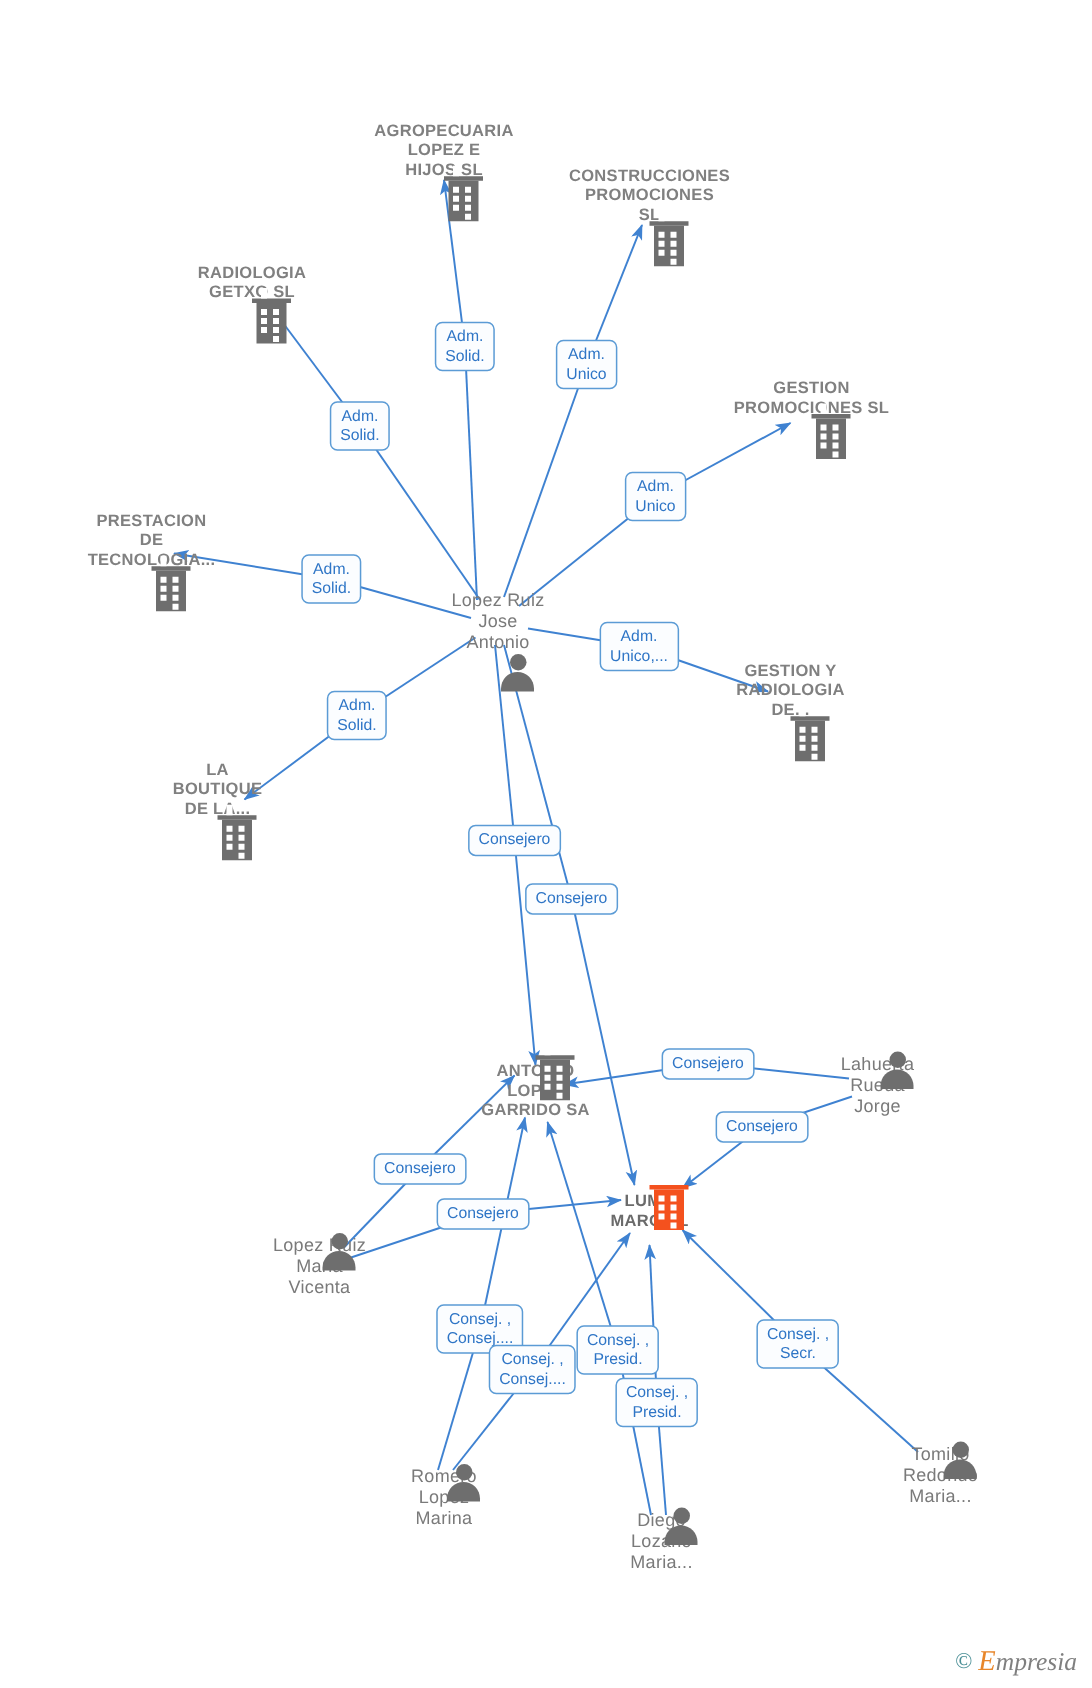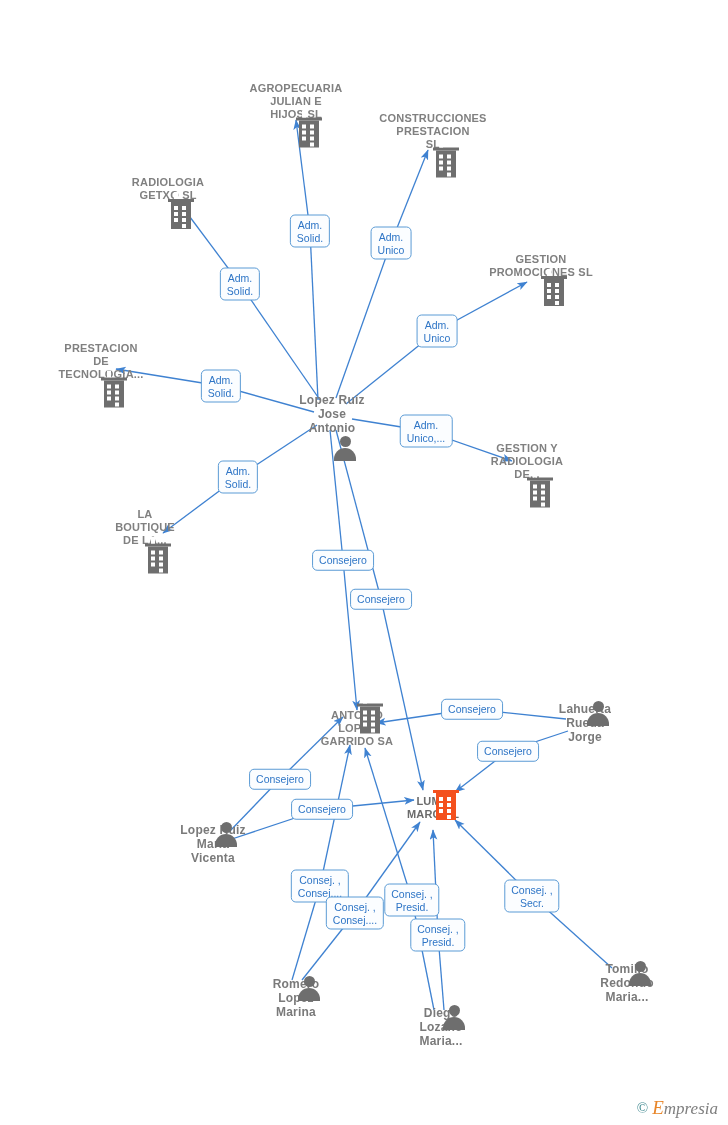--- a/index.html
+++ b/index.html
@@ -12,21 +12,21 @@
   svg#edges{position:absolute;left:0;top:0;width:728px;height:1125px;pointer-events:none;}
 
   
   .node{position:absolute;transform:translate(-50%,-50%);text-align:center;width:120px;}
   .node .glyph{display:block;margin:0 auto;}
   .node .caption{
     display:block;margin-top:2px;
     font-size:11px;line-height:13px;font-weight:bold;color:#808080;
     letter-spacing:.2px;white-space:pre-line;
   }
-  .node.person .caption{font-weight:bold;font-size:12px;line-height:14px;color:#7a7a7a;}
+  .node.person .caption{font-weight:normal;font-size:12px;line-height:14px;color:#7a7a7a;}
   .node.focus .caption{color:#6b6b6b;font-weight:bold;}
 
   
   .bld{width:26px;height:30px;position:relative;}
   .bld .body{position:absolute;left:3px;top:0;width:20px;height:27px;background:#6e6e6e;}
   .bld .base{position:absolute;left:0;bottom:0;width:26px;height:3px;background:#6e6e6e;}
   .bld .win{position:absolute;width:4px;height:4px;background:#ffffff;}
   .bld .door{position:absolute;width:4px;height:7px;background:#ffffff;bottom:3px;left:8px;}
   .bld.orange .body,.bld.orange .base{background:#f4511e;}
 
@@ -101,27 +101,27 @@
         <line x1="444" y1="1010" x2="438" y2="935" stroke="#3f82d1" stroke-width="1.3"></line>
         <line x1="438" y1="935" x2="433" y2="830" stroke="#3f82d1" stroke-width="1.3" marker-end="url(#arrow)"></line>
         <line x1="612" y1="968" x2="532" y2="896" stroke="#3f82d1" stroke-width="1.3"></line>
         <line x1="532" y1="896" x2="455" y2="820" stroke="#3f82d1" stroke-width="1.3" marker-end="url(#arrow)"></line>
       </g>
   </svg>
 
   <div id="node-layer">
       <div class="node company" style="left: 296px; top: 100px;">
         <span class="caption">AGROPECUARIA
-JULIAN E
+LOPEZ E
 HIJOS SL</span>
         <span class="glyph"><span class="bld"><span class="body"></span><span class="base"></span><span class="win" style="left: 6px; top: 4px;"></span><span class="win" style="left: 6px; top: 10px;"></span><span class="win" style="left: 6px; top: 16px;"></span><span class="win" style="left: 14px; top: 4px;"></span><span class="win" style="left: 14px; top: 10px;"></span><span class="win" style="left: 14px; top: 16px;"></span><span class="win" style="left: 14px; top: 22px;"></span><span class="door" style="left: 6px;"></span></span></span>
       </div>
       <div class="node company" style="left: 433px; top: 130px;">
         <span class="caption">CONSTRUCCIONES
-PRESTACION
+PROMOCIONES
 SL</span>
         <span class="glyph"><span class="bld"><span class="body"></span><span class="base"></span><span class="win" style="left: 6px; top: 4px;"></span><span class="win" style="left: 6px; top: 10px;"></span><span class="win" style="left: 6px; top: 16px;"></span><span class="win" style="left: 14px; top: 4px;"></span><span class="win" style="left: 14px; top: 10px;"></span><span class="win" style="left: 14px; top: 16px;"></span><span class="win" style="left: 14px; top: 22px;"></span><span class="door" style="left: 6px;"></span></span></span>
       </div>
       <div class="node company" style="left: 168px; top: 188px;">
         <span class="caption">RADIOLOGIA
 GETXO  SL</span>
         <span class="glyph"><span class="bld"><span class="body"></span><span class="base"></span><span class="win" style="left: 6px; top: 4px;"></span><span class="win" style="left: 6px; top: 10px;"></span><span class="win" style="left: 6px; top: 16px;"></span><span class="win" style="left: 14px; top: 4px;"></span><span class="win" style="left: 14px; top: 10px;"></span><span class="win" style="left: 14px; top: 16px;"></span><span class="win" style="left: 14px; top: 22px;"></span><span class="door" style="left: 6px;"></span></span></span>
       </div>
       <div class="node company" style="left: 541px; top: 265px;">
         <span class="caption">GESTION

